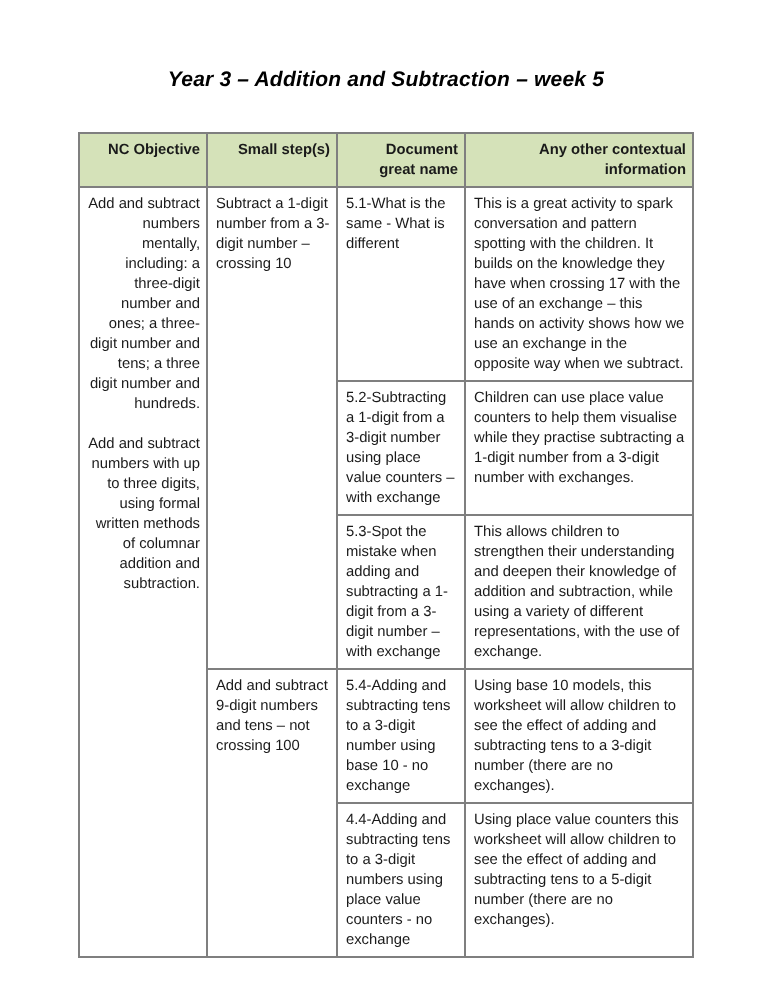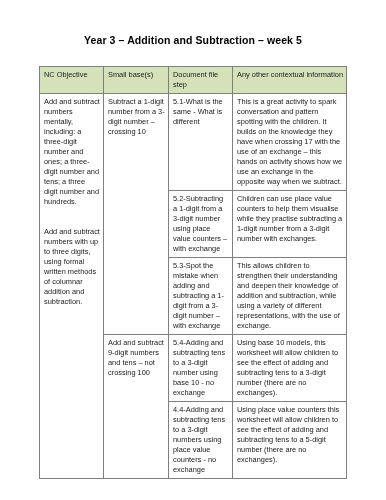--- a/index.html
+++ b/index.html
@@ -1,42 +1,42 @@
 <!DOCTYPE html>
 <html><head>
 <meta charset="utf-8">
 <style>
   html,body{margin:0;padding:0;}
   body{width:386px;height:500px;background:#ffffff;font-family:"Liberation Sans",sans-serif;-webkit-font-smoothing:antialiased;}
   .page{position:relative;width:386px;height:500px;overflow:hidden;background:#fff;}
-  .doc-title{position:absolute;left:0;top:34px;width:386px;text-align:center;font-size:10.5px;font-weight:bold;color:#000;letter-spacing:0.1px;}
+  .doc-title{position:absolute;left:0;top:34px;width:386px;text-align:center;font-size:10.5px;font-weight:bold;color:#000;letter-spacing:0.1px;font-style:italic;}
   table.plan{position:absolute;left:39px;top:66px;width:307px;border-collapse:collapse;table-layout:fixed;}
   table.plan td,table.plan th{border:1px solid #7f7f7f;vertical-align:top;padding:3px 3px 3px 4px;font-size:7.4px;line-height:10px;color:#1a1a1a;font-weight:normal;text-align:left;}
-  table.plan th{background:#d5e2b9;font-weight:normal;}
+  table.plan th{background:#d5e2b9;font-weight:bold;text-align:right;}
   .c1{width:64px}.c2{width:65px}.c3{width:64px}.c4{width:114px}
-  p{margin:0;}
-  p + p{margin-top:20px;}
+  p{margin:0;text-align:right;}
+  p + p{margin-top:10px;}
 </style>
 </head>
 <body>
 
 <div class="page">
   <div class="doc-title">Year 3 – Addition and Subtraction – week 5</div>
   <table class="plan">
     <colgroup>
         <col class="c1">
         <col class="c2">
         <col class="c3">
         <col class="c4">
       </colgroup>
     <thead>
       <tr>
         <th>NC Objective</th>
-        <th>Small base(s)</th>
-        <th>Document file step</th>
+        <th>Small step(s)</th>
+        <th>Document great name</th>
         <th>Any other contextual information</th>
       </tr>
     </thead>
     <tbody>
       <tr>
         <td rowspan="5">
           <p>Add and subtract numbers mentally, including: a three-digit number and ones; a three-digit number and tens; a three digit number and hundreds.</p>
           <p>Add and subtract numbers with up to three digits, using formal written methods of columnar addition and subtraction.</p>
         </td>
         <td rowspan="3">Subtract a 1-digit number from a 3-digit number – crossing 10</td>

